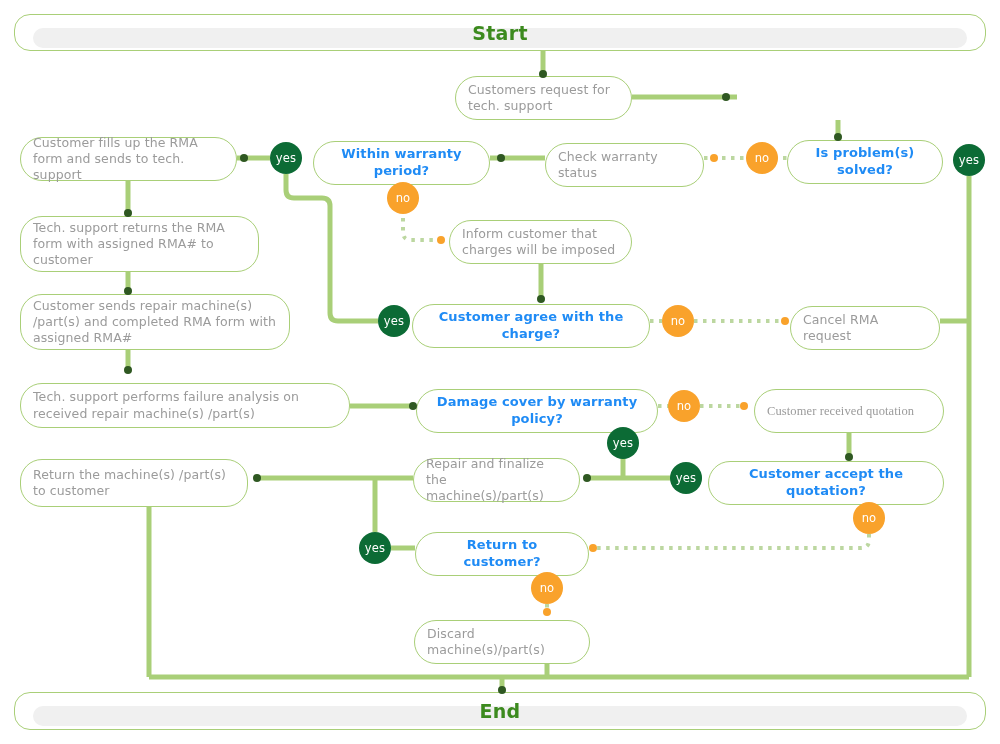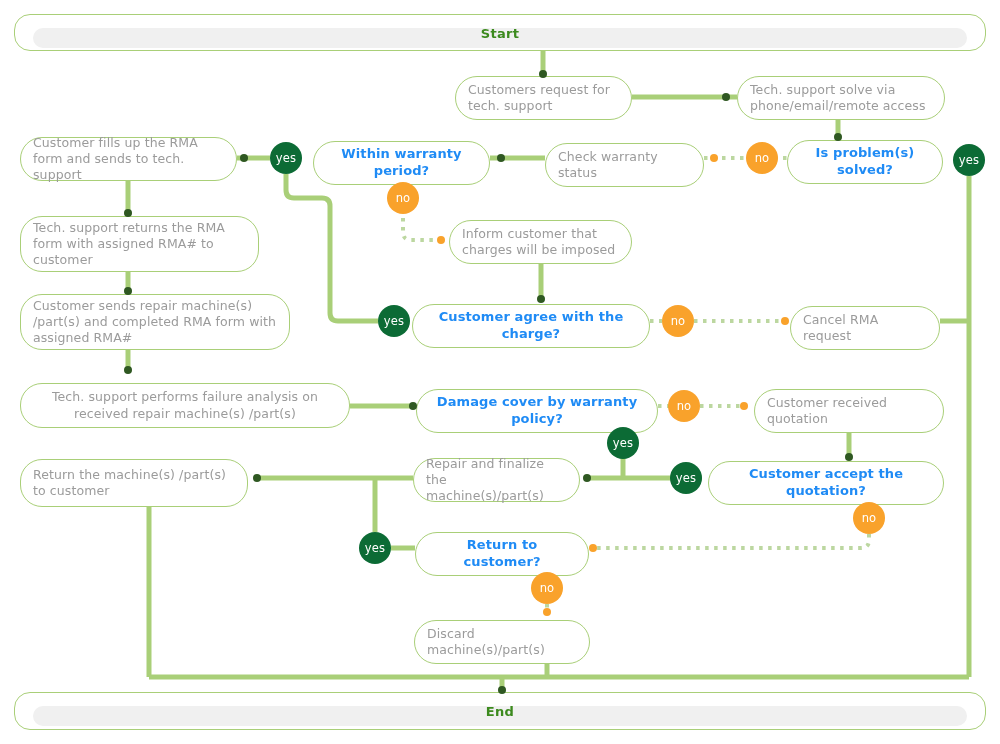--- a/index.html
+++ b/index.html
@@ -57,21 +57,21 @@
     left:18px;right:18px;top:13px;height:20px;
     background:#f0f0f0;
     border-radius:10px;
   }
   .terminator .tlabel{
     position:absolute;
     left:0;right:0;top:50%;
     transform:translateY(-50%);
     text-align:center;
     color:#3c8a1e;
-    font-size:13px;
+    font-size:19px;
     font-weight:bold;
     letter-spacing:.3px;
   }
 
   
   .badge{
     position:absolute;
     width:32px;height:32px;
     border-radius:50%;
     display:flex;align-items:center;justify-content:center;
@@ -178,23 +178,20 @@
 
   <div class="terminator" style="left:14px;top:692px;width:972px;height:38px;">
     <div class="band"></div>
     <div class="tlabel">End</div>
   </div>
 
   <div class="node process" style="left:455px;top:76px;width:177px;height:43px;">
     <span class="txt">Customers request for tech. support</span>
   </div>
 
-  <div class="node process" style="left:737px;top:76px;width:208px;height:43px;">
-    <span class="txt">Tech. support solve via phone/email/remote access</span>
-  </div>
 
   <div class="node decision" style="left:787px;top:140px;width:156px;height:35px;">
     <span class="txt">Is problem(s) solved?</span>
   </div>
 
   <div class="node process" style="left:545px;top:143px;width:159px;height:30px;">
     <span class="txt">Check warranty status</span>
   </div>
 
   <div class="node decision" style="left:313px;top:141px;width:177px;height:35px;">
@@ -218,29 +215,29 @@
   </div>
 
   <div class="node process" style="left:790px;top:306px;width:150px;height:30px;">
     <span class="txt">Cancel RMA request</span>
   </div>
 
   <div class="node decision" style="left:412px;top:304px;width:238px;height:35px;">
     <span class="txt">Customer agree with the charge?</span>
   </div>
 
-  <div class="node process" style="left:20px;top:383px;width:330px;height:45px;text-align:center;">
+  <div class="node process" style="left:20px;top:383px;width:330px;height:45px;">
     <span class="txt">Tech. support performs failure analysis on received repair machine(s) /part(s)</span>
   </div>
 
   <div class="node decision" style="left:416px;top:389px;width:242px;height:35px;">
     <span class="txt">Damage cover by warranty policy?</span>
   </div>
 
-  <div class="node process" style="left:754px;top:389px;width:190px;height:28px;">
+  <div class="node process" style="left:754px;top:389px;width:190px;height:28px;font-family:Liberation Serif, serif;">
     <span class="txt">Customer received quotation</span>
   </div>
 
   <div class="node decision" style="left:708px;top:461px;width:236px;height:35px;">
     <span class="txt">Customer accept the quotation?</span>
   </div>
 
   <div class="node process" style="left:413px;top:458px;width:167px;height:43px;">
     <span class="txt">Repair and finalize the machine(s)/part(s)</span>
   </div>

